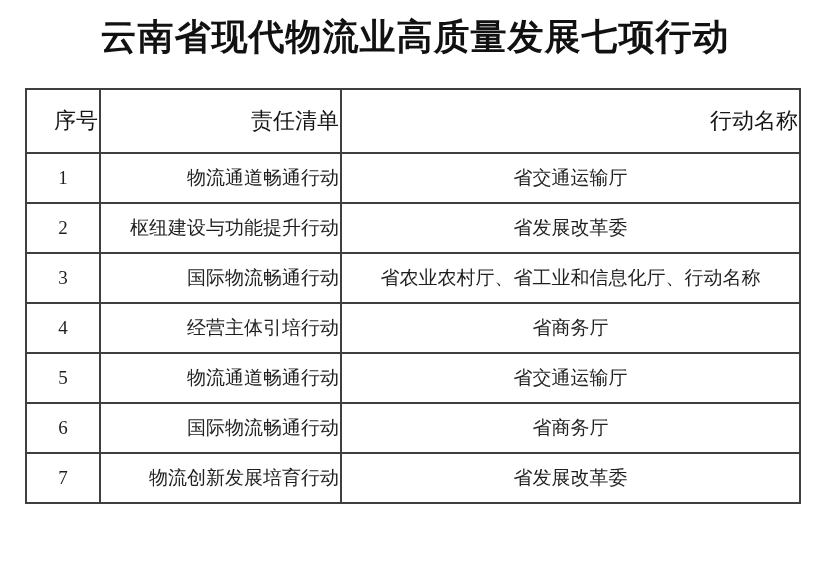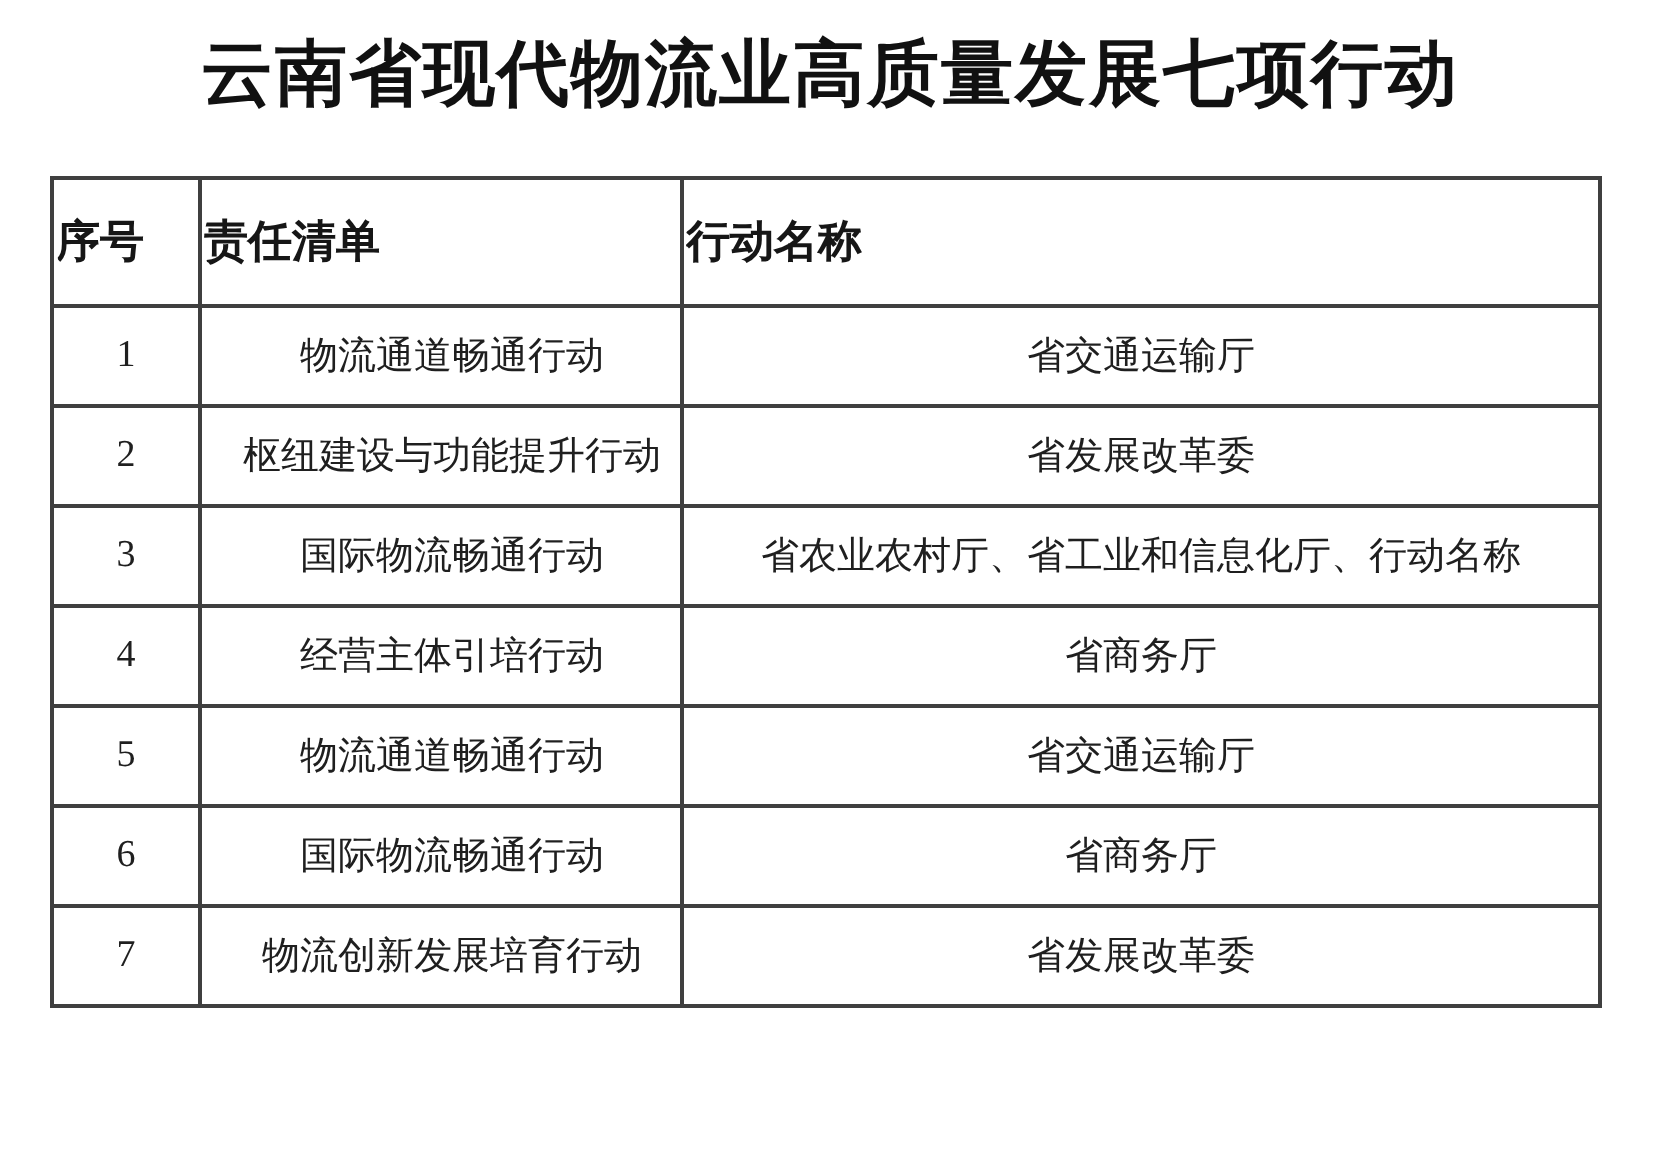--- a/index.html
+++ b/index.html
@@ -35,37 +35,37 @@
   .responsibility-table th,
   .responsibility-table td {
     border: 2px solid #3f3f3f;
     background: #ffffff;
     overflow: hidden;
     white-space: nowrap;
   }
   .responsibility-table thead th {
     height: 60px;
     font-size: 22px;
-    font-weight: bold;
-    text-align: left;
+    font-weight: normal;
+    text-align: right;
     color: #161616;
     border-radius: 31px;
   }
   .responsibility-table tbody td {
     height: 46px;
     font-size: 19px;
     font-weight: normal;
     color: #1f1f1f;
   }
   td.c-no {
     text-align: center;
     font-size: 18px;
   }
   td.c-action {
-    text-align: center;
+    text-align: right;
     padding-left: 12px;
     margin-top: 14px;
   }
   td.c-lead {
     text-align: center;
     margin-top: 24px;
   }
 </style>
 </head>
 <body>

